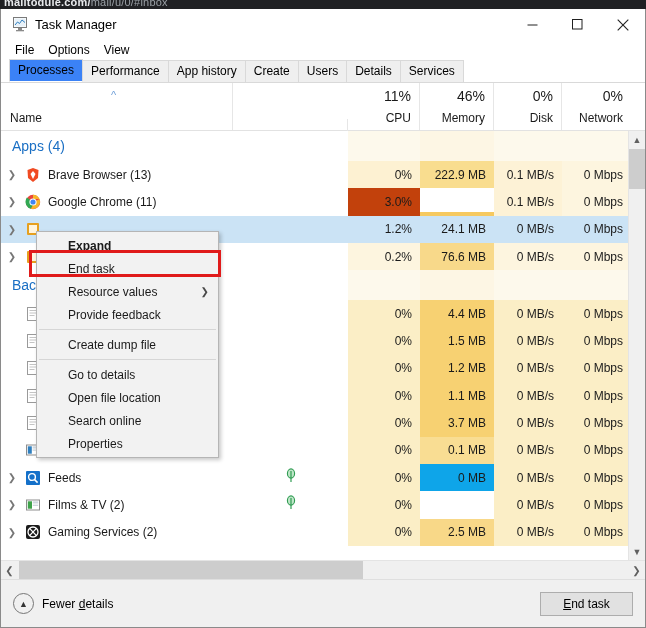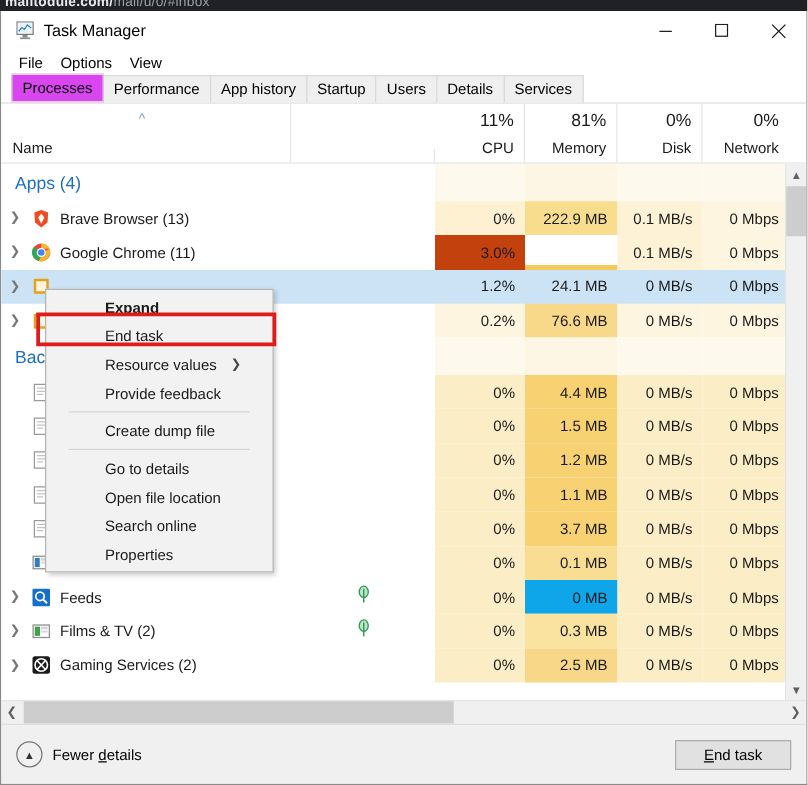--- a/index.html
+++ b/index.html
@@ -30,21 +30,21 @@
 
   
   .menubar{position:relative;height:21px;background:#ffffff;padding-left:9px;display:flex;align-items:center;gap:0;}
   .menuitem{font-size:12px;color:#000;padding:2px 9px 3px 5px;line-height:14px;}
 
   
   .tabstrip{position:relative;height:22px;background:#ffffff;border-bottom:1px solid #d9d9d9;
             display:flex;align-items:flex-end;padding-left:8px;box-sizing:border-box;}
   .tab{font-size:12px;color:#000;padding:3px 8px 3px 8px;line-height:15px;
        background:#efefef;border:1px solid #d9d9d9;border-bottom:none;margin-right:-1px;position:relative;top:0;}
-  .tab.active{background:#d946ef;border-color:#d9d9d9;border-bottom:1px solid #fff;z-index:2;top:0;}
+  .tab.active{background:#3b82f6;border-color:#d9d9d9;border-bottom:1px solid #fff;z-index:2;top:0;}
 
   
   .colhdr{position:relative;height:47px;background:#ffffff;border-bottom:1px solid #e2e2e2;}
   .colhdr .cell{position:absolute;top:0;height:47px;box-sizing:border-box;border-right:1px solid #e6e6e6;}
   .colhdr .lbl{position:absolute;bottom:5px;font-size:12px;color:#1a1a1a;}
   .colhdr .pct{position:absolute;top:5px;font-size:14px;color:#1a1a1a;}
   .sortcaret{position:absolute;left:110px;top:6px;font-size:11px;color:#6f9fd8;}
 
   
   .tablewrap{position:relative;height:429px;background:#ffffff;overflow:hidden;}
@@ -87,21 +87,21 @@
   .fewer{position:absolute;left:12px;top:13px;display:flex;align-items:center;gap:8px;}
   .fewer .circ{width:19px;height:19px;border-radius:50%;border:1px solid #767676;display:flex;align-items:center;justify-content:center;font-size:9px;color:#333;}
   .fewer .ftxt{font-size:12px;color:#000;}
   .fewer .ftxt u{text-decoration:underline;}
   .endtaskbtn{position:absolute;right:12px;top:12px;width:93px;height:24px;background:#e1e1e1;border:1px solid #adadad;
               display:flex;align-items:center;justify-content:center;font-size:12px;color:#000;box-sizing:border-box;}
   .endtaskbtn u{text-decoration:underline;}
 
   
   .ctxmenu{position:absolute;left:36px;top:231px;width:183px;background:#f2f2f2;border:1px solid #b5b5b5;
-           box-shadow:2px 2px 4px rgba(0,0,0,.22);z-index:50;padding:2px 16px;box-sizing:border-box;}
+           box-shadow:2px 2px 4px rgba(0,0,0,.22);z-index:50;padding:2px 0;box-sizing:border-box;}
   .ctxitem{position:relative;height:23px;display:flex;align-items:center;padding-left:31px;font-size:12px;color:#1a1a1a;box-sizing:border-box;}
   .ctxitem.bold{font-weight:bold;}
   .ctxitem .sub{position:absolute;right:9px;font-size:10px;color:#4a4a4a;}
   .ctxsep{height:1px;background:#d6d6d6;margin:3px 2px 3px 2px;}
 
   
   .redbox{position:absolute;left:29px;top:250px;width:192px;height:27px;border:3px solid #e01b1b;z-index:60;box-sizing:border-box;pointer-events:none;}
 </style>
 </head>
 <body>
@@ -150,40 +150,40 @@
     <div class="menubar">
       <div class="menuitem">File</div>
       <div class="menuitem">Options</div>
       <div class="menuitem">View</div>
     </div>
 
     <div class="tabstrip">
       <div class="tab active">Processes</div>
       <div class="tab">Performance</div>
       <div class="tab">App history</div>
-      <div class="tab">Startup</div>
+      <div class="tab">Create</div>
       <div class="tab">Users</div>
       <div class="tab">Details</div>
       <div class="tab">Services</div>
     </div>
 
     <div class="colhdr">
       <div class="cell" style="left:0;width:232px;">
         <span class="sortcaret">^</span>
         <span class="lbl" style="left:9px;">Name</span>
       </div>
       <div class="cell" style="left:232px;width:115px;margin-top:36px;">
         <span class="lbl" style="left:7px;">Status</span>
       </div>
       <div class="cell" style="left:347px;width:72px;">
         <span class="pct" style="right:8px;">11%</span>
         <span class="lbl" style="right:8px;">CPU</span>
       </div>
       <div class="cell" style="left:419px;width:74px;">
-        <span class="pct" style="right:8px;">81%</span>
+        <span class="pct" style="right:8px;">46%</span>
         <span class="lbl" style="right:8px;">Memory</span>
       </div>
       <div class="cell" style="left:493px;width:68px;">
         <span class="pct" style="right:8px;">0%</span>
         <span class="lbl" style="right:8px;margin-top:32px;">Disk</span>
       </div>
       <div class="cell" style="left:561px;width:69px;border-right:none;">
         <span class="pct" style="right:8px;">0%</span>
         <span class="lbl" style="right:8px;">Network</span>
       </div>
@@ -409,21 +409,20 @@
                 </svg></span>
               <span class="rowlabel">Films &amp; TV (2)</span>
             </div>
             <div class="c status">
               <span class="leaf"><svg width="12" height="16" viewBox="0 0 12 16">
                   <ellipse cx="6" cy="5.5" rx="3.6" ry="4.6" fill="#bfe6c8" stroke="#2f9c52" stroke-width="1.1"></ellipse>
                   <line x1="6" y1="3" x2="6" y2="14" stroke="#2f9c52" stroke-width="1.2"></line>
                 </svg></span>
             </div>
             <div class="c cpu num" style="background: rgb(251, 238, 198);">0%</div>
-            <div class="c mem num" style="background: rgb(250, 226, 160);">0.3 MB</div>
             <div class="c disk num" style="background: rgb(251, 238, 198);">0 MB/s</div>
             <div class="c net num" style="background: rgb(251, 238, 198);">0 Mbps</div>
           </div>
           <div class="row">
             <div class="c name">
               <span class="chev">❯</span>
               <span class="appicon"><svg width="16" height="16" viewBox="0 0 16 16">
                   <rect x="1" y="1" width="14" height="14" rx="2" fill="#1b1b1b"></rect>
                   <circle cx="8" cy="8" r="5" fill="none" stroke="#ffffff" stroke-width="1.3"></circle>
                   <path d="M4.6 4.4 Q8 8 11.4 11.6" stroke="#ffffff" stroke-width="1.3" fill="none"></path>

